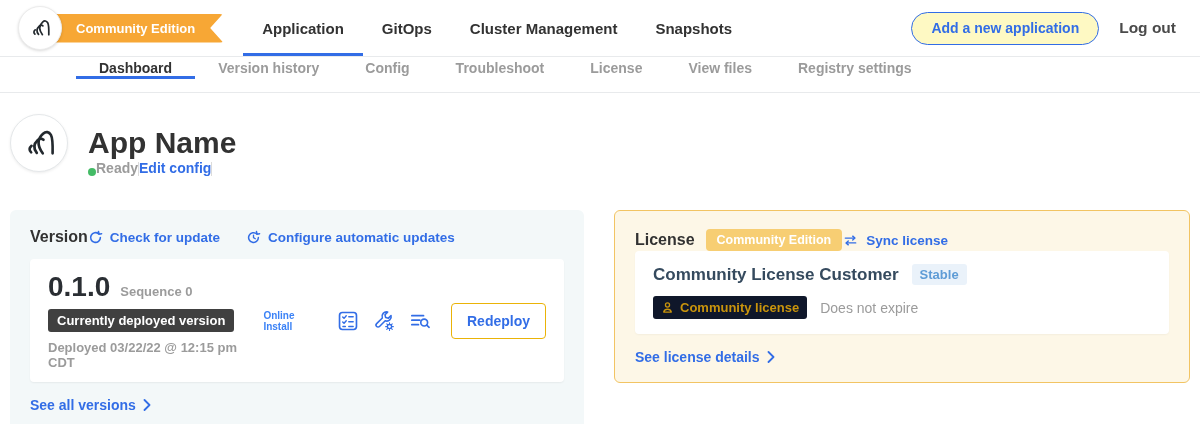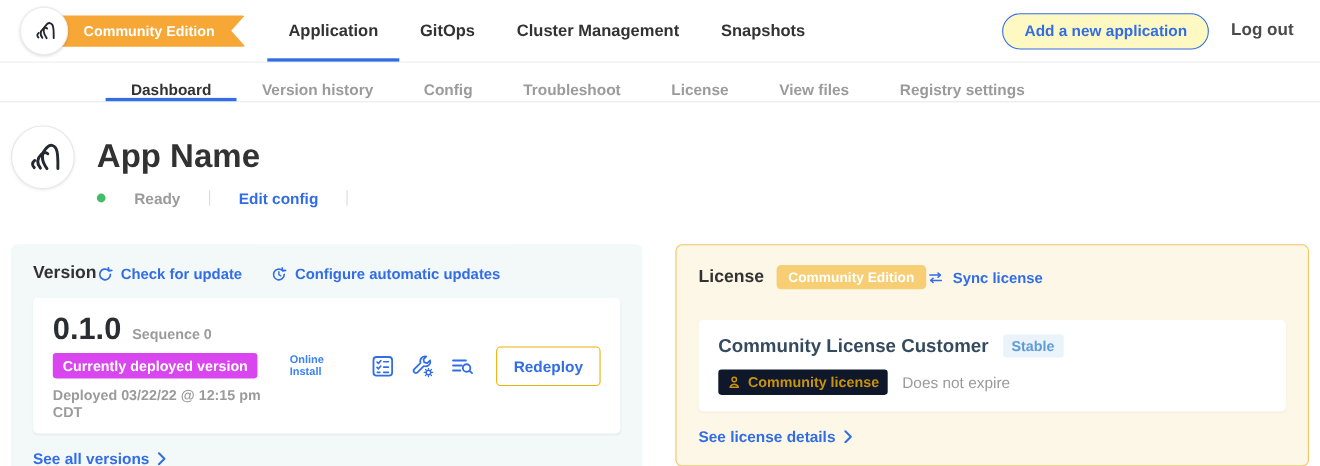--- a/index.html
+++ b/index.html
@@ -22,35 +22,35 @@
     font-size: 15px; font-weight: 600; color: #323232; cursor: pointer;
     border-bottom: 3px solid transparent; }
   .topnav-item.active { border-bottom-color: #326DE6; }
   .topbar-right { margin-left: auto; display: flex; align-items: center; gap: 20px; }
   .add-app-btn { height: 33px; padding: 0 19px; border-radius: 17px;
     border: 1.5px solid #326DE6; color: #326DE6; background: #fef9c3;
     font-weight: 700; font-size: 14px; font-family: inherit; cursor: pointer; }
   .logout { font-size: 15.5px; color: #4A4A4A; font-weight: 600; cursor: pointer; }
 
   
-  .subnav { height: 36px; display: flex; align-items: flex-end; padding-left: 96px;
+  .subnav { height: 36px; display: flex; align-items: flex-start; padding-left: 76px;
     border-bottom: 1px solid #E8EAEC; background: #fff; }
   .subnav-item { display: flex; align-items: center; padding: 3px 23px 0 23px;
     font-size: 14px; font-weight: 600; color: #9B9B9B; cursor: pointer;
     border-bottom: 3px solid transparent; }
   .subnav-item.active { color: #323232; border-bottom-color: #326DE6; }
 
   
   .content { padding: 0 10px; }
   .app-header { display: flex; gap: 20px; margin-top: 21px; align-items: flex-start; }
   .app-avatar { width: 58px; height: 58px; border-radius: 50%; background: #fff;
     border: 1px solid #E5E8EA; box-shadow: 0 1px 3px rgba(0,0,0,.08);
     display: flex; align-items: center; justify-content: center; flex: none; }
   .app-title { font-size: 30px; font-weight: 800; color: #323232; margin-top: 12px; }
-  .app-status-row { display: flex; align-items: center; gap: 26px; margin-top: 12px; }
+  .app-status-row { display: flex; align-items: flex-end; gap: 0; margin-top: 0; }
   .dot { width: 8px; height: 8px; border-radius: 50%; background: #44BB66; }
   .status-text { font-size: 14px; color: #9B9B9B; font-weight: 600; }
   .vdiv { width: 1px; height: 14px; background: #DBDBDB; }
   .blue-link { color: #326DE6; font-size: 14px; font-weight: 700; cursor: pointer;
     text-decoration: none; display: inline-flex; align-items: center; gap: 7px; }
 
   
   .cards { display: flex; gap: 30px; margin-top: 34px; align-items: flex-start; }
   .card { flex: 1; border-radius: 6px; padding: 18px 20px 16px 20px; }
   .version-card { background: #F3F8F9; }
@@ -62,32 +62,32 @@
   .head-left { display: flex; align-items: center; gap: 11px; }
   .edition-pill { background: #F7CE73; color: #fff; font-size: 12.5px; font-weight: 700;
     padding: 4px 11px; border-radius: 4px; }
 
   .version-box { margin-top: 13px; background: #fff; border-radius: 4px;
     padding: 12px 18px; display: flex; justify-content: space-between; align-items: center;
     box-shadow: 0 1px 2px rgba(0,0,0,.06); }
   .version-line { display: flex; align-items: baseline; gap: 10px; }
   .vnum { font-size: 28px; font-weight: 800; color: #2A2E33; }
   .seq { font-size: 13px; color: #9B9B9B; font-weight: 600; }
-  .deployed-badge { display: inline-block; margin-top: 6px; background: #d946ef;
+  .deployed-badge { display: inline-block; margin-top: 6px; background: #404040;
     color: #fff; font-size: 13px; font-weight: 700; padding: 4px 9px; border-radius: 3px; }
   .deployed-at { margin-top: 8px; font-size: 13px; color: #9B9B9B; font-weight: 600; }
   .version-right { display: flex; align-items: center; gap: 14px; }
   .install-type { font-size: 10px; color: #3b82f6; font-weight: 700; margin-right: 2px; }
   .icon-btn { color: #326DE6; display: inline-flex; cursor: pointer; }
   .redeploy-btn { margin-left: 6px; padding: 9px 15px; border-radius: 4px;
     border: 1px solid #eab308; background: #fff; color: #326DE6;
     font-size: 14px; font-weight: 700; font-family: inherit; cursor: pointer; }
   .card-foot { margin-top: 15px; }
 
-  .license-box { margin-top: 28px; background: #fff; border-radius: 4px;
+  .license-box { margin-top: 0; background: #fff; border-radius: 4px;
     padding: 13px 18px 15px 18px; box-shadow: 0 1px 2px rgba(0,0,0,.04); }
   .license-row1 { display: flex; align-items: center; gap: 13px; }
   .customer { font-size: 17px; font-weight: 700; color: #354A5E; }
   .stable-badge { background: #EAF2FA; color: #5E9CD6; font-size: 13px; font-weight: 600;
     padding: 3px 8px; border-radius: 3px; }
   .license-row2 { display: flex; align-items: center; gap: 13px; margin-top: 11px; }
   .community-badge { display: inline-flex; align-items: center; gap: 6px;
     background: #0f172a; color: #C9940C; font-size: 13px; font-weight: 700;
     padding: 4px 8px; border-radius: 3px; }
   .expiry { font-size: 14px; color: #9B9B9B; font-weight: 500; }

